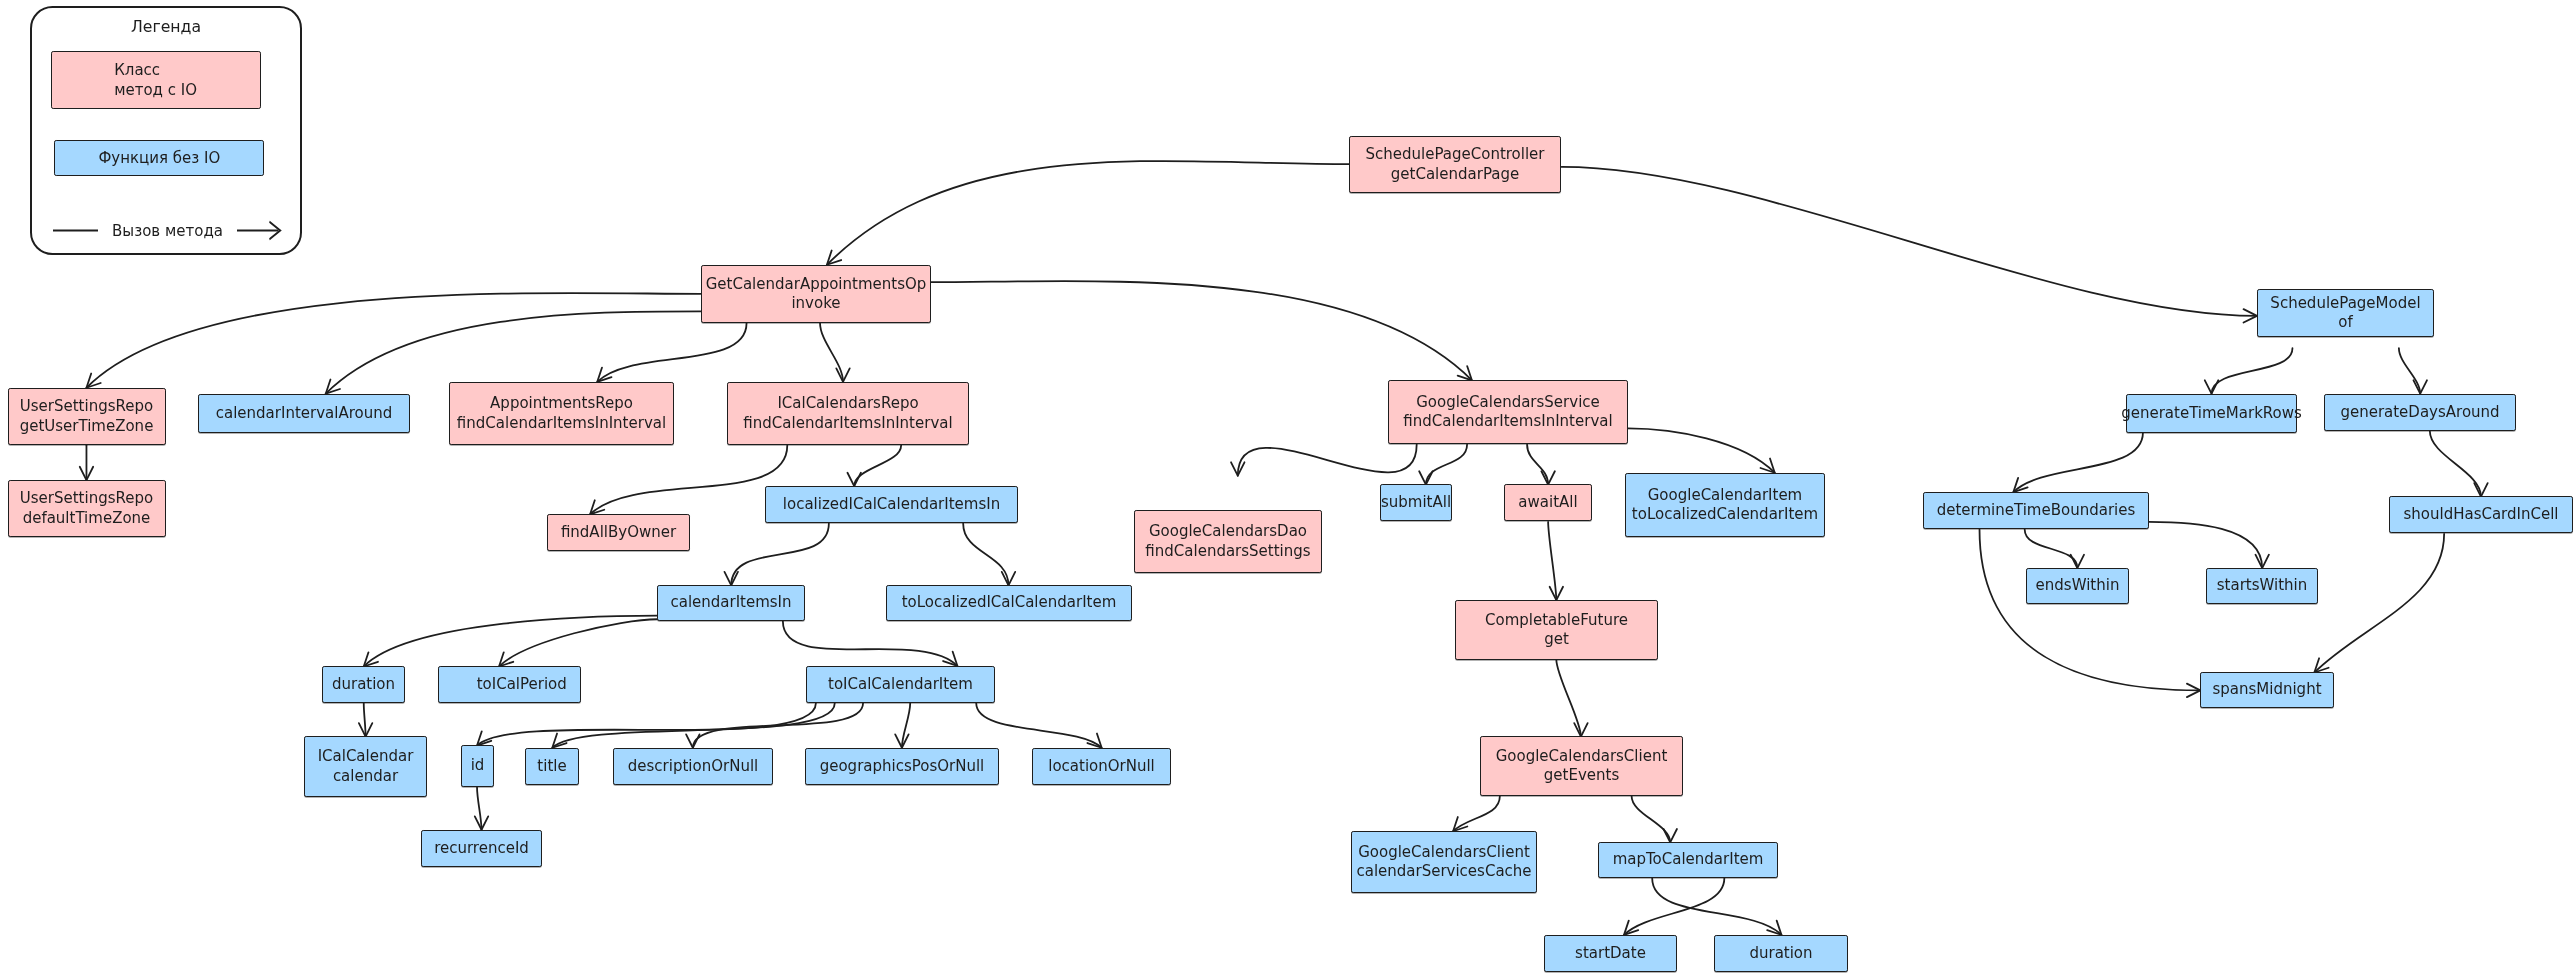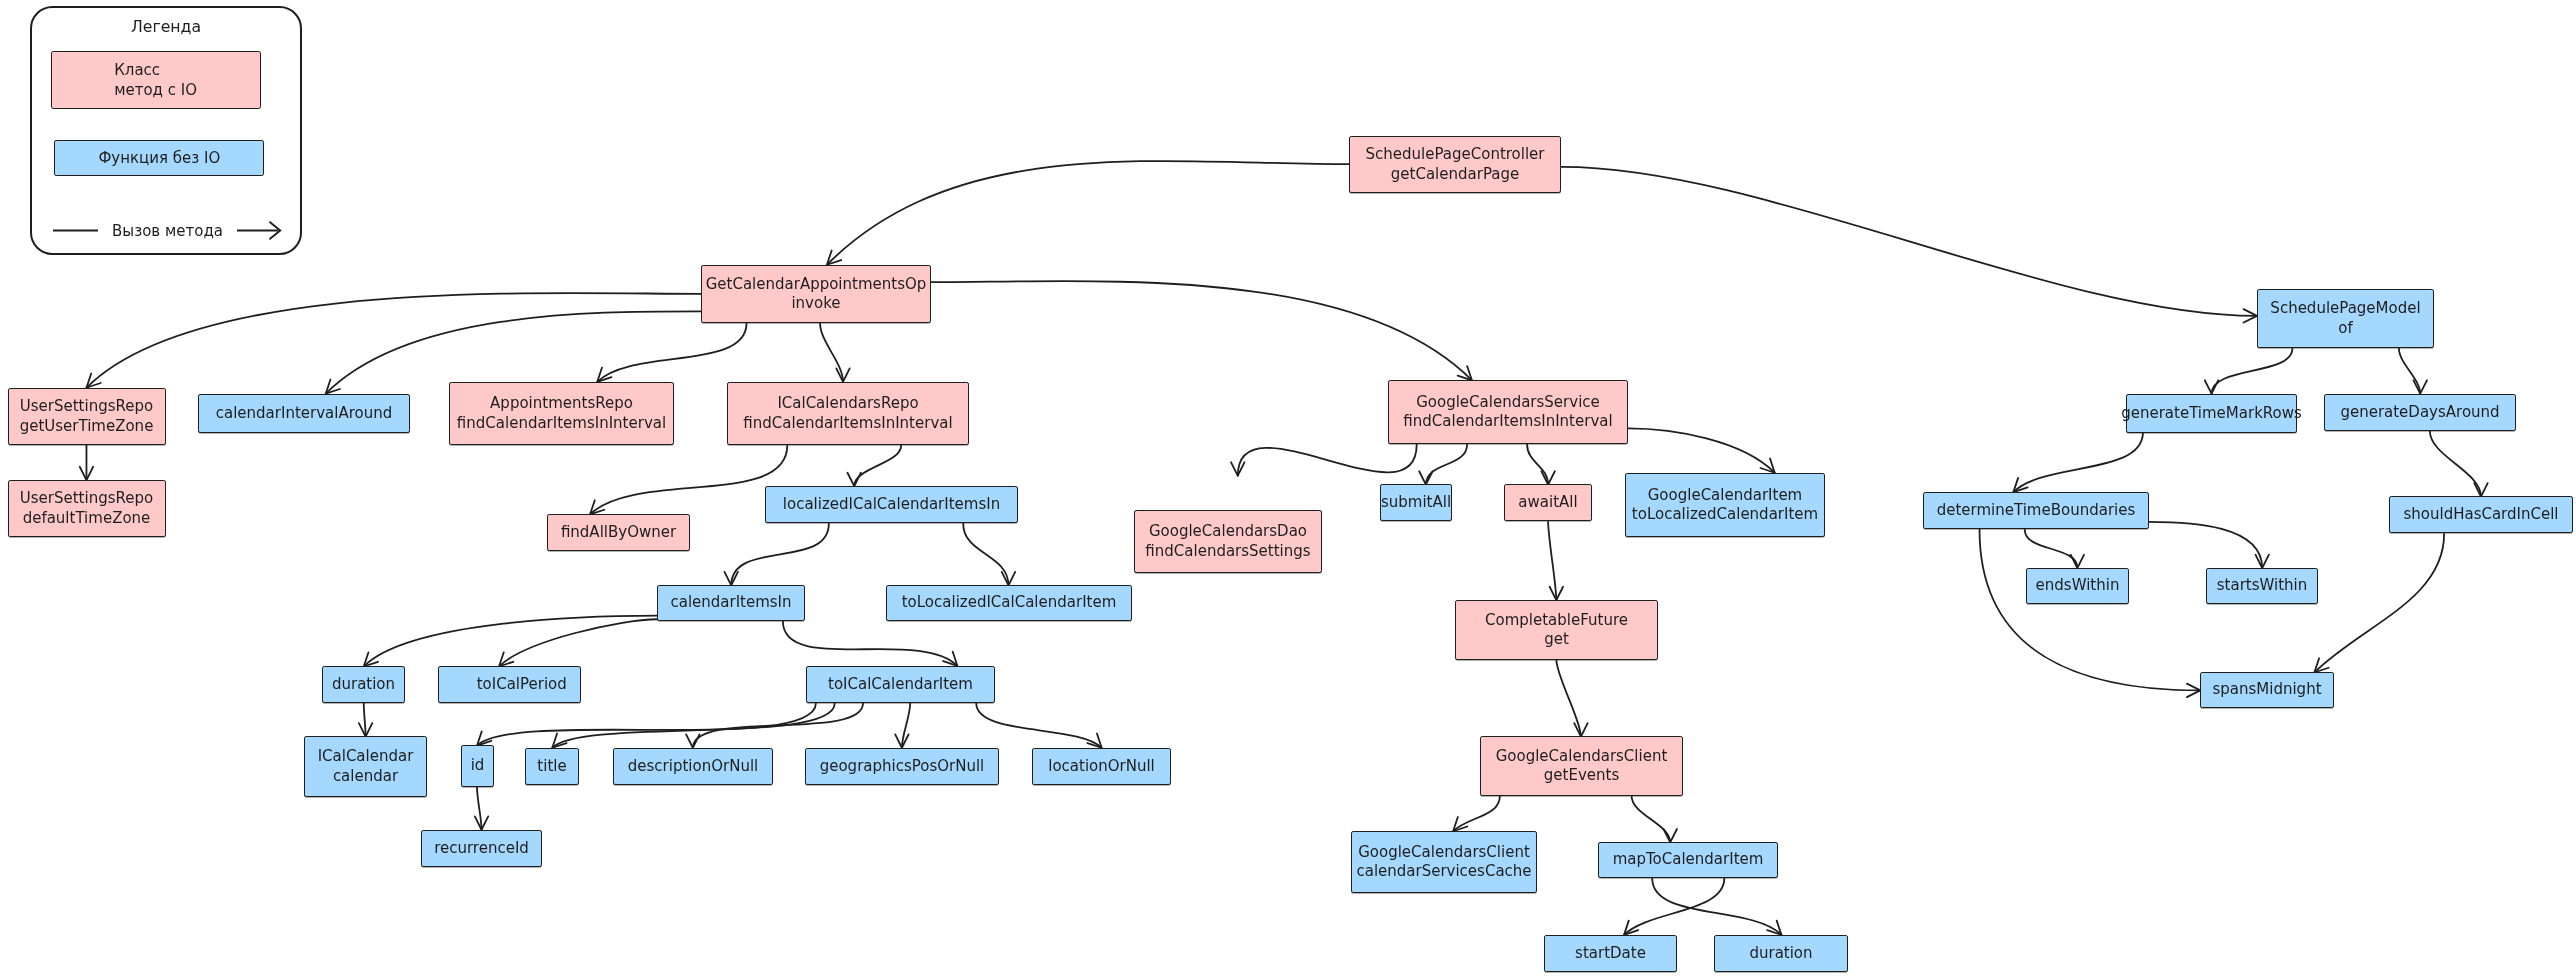--- a/index.html
+++ b/index.html
@@ -131,21 +131,21 @@
 toLocalizedCalendarItem</div>
     <div class="node io" style="left: 1455px; top: 600px; width: 203px; height: 60px;">CompletableFuture
 get</div>
     <div class="node io" style="left: 1480px; top: 736px; width: 203px; height: 60px;">GoogleCalendarsClient
 getEvents</div>
     <div class="node pure" style="left: 1351px; top: 831px; width: 186px; height: 62px;">GoogleCalendarsClient
 calendarServicesCache</div>
     <div class="node pure" style="left: 1598px; top: 842px; width: 180px; height: 36px;">mapToCalendarItem</div>
     <div class="node pure" style="left: 1544px; top: 935px; width: 133px; height: 37px;">startDate</div>
     <div class="node pure" style="left: 1714px; top: 935px; width: 134px; height: 37px;">duration</div>
-    <div class="node pure" style="left: 2257px; top: 289px; width: 177px; height: 59px;">SchedulePageModel
+    <div class="node pure" style="left: 2257px; top: 289px; width: 177px; height: 48px;">SchedulePageModel
 of</div>
     <div class="node pure" style="left: 2126px; top: 394px; width: 171px; height: 39px;">generateTimeMarkRows</div>
     <div class="node pure" style="left: 2324px; top: 394px; width: 192px; height: 37px;">generateDaysAround</div>
     <div class="node pure" style="left: 1923px; top: 492px; width: 226px; height: 37px;">determineTimeBoundaries</div>
     <div class="node pure" style="left: 2389px; top: 496px; width: 184px; height: 37px;">shouldHasCardInCell</div>
     <div class="node pure" style="left: 2026px; top: 568px; width: 103px; height: 36px;">endsWithin</div>
     <div class="node pure" style="left: 2206px; top: 568px; width: 112px; height: 36px;">startsWithin</div>
     <div class="node pure" style="left: 2200px; top: 672px; width: 134px; height: 36px;">spansMidnight</div>
   </div>
 

